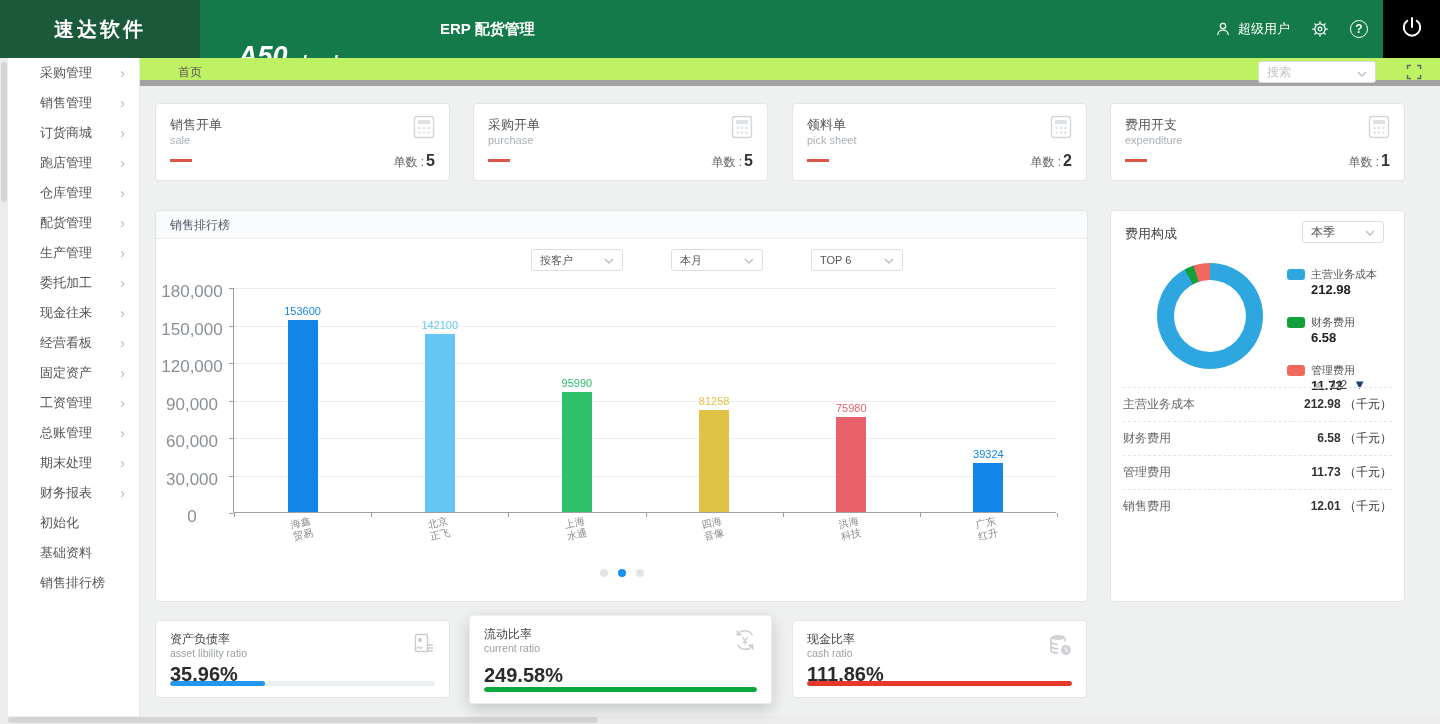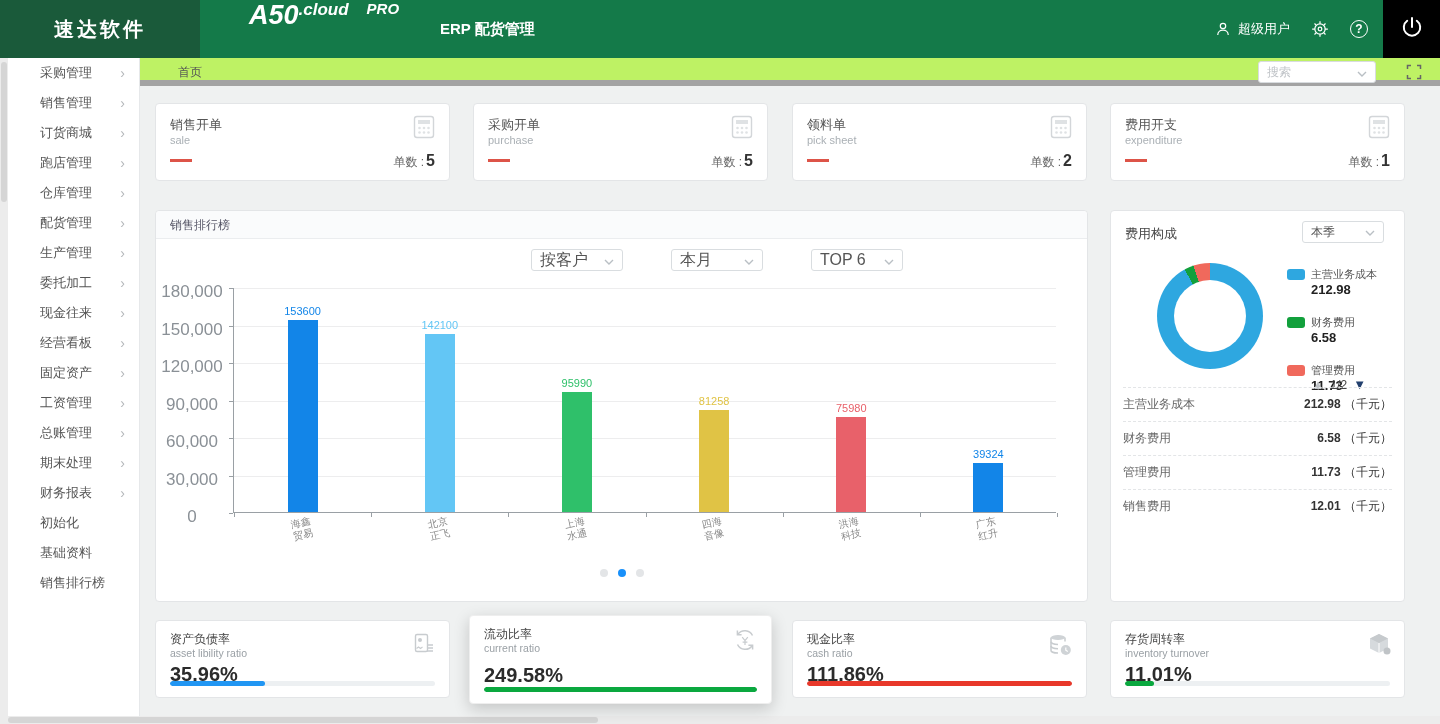--- a/index.html
+++ b/index.html
@@ -5,21 +5,21 @@
   * { margin:0; padding:0; box-sizing:border-box; }
   html,body { width:1440px; height:724px; overflow:hidden;
     font-family:"Liberation Sans","DejaVu Sans",sans-serif; background:#eff1f1; }
   .page { position:relative; width:1440px; height:724px; }
 
   
   .header { position:absolute; top:0; left:0; width:1440px; height:58px; background:#147a49; }
   .logo-box { position:absolute; left:0; top:0; width:200px; height:58px; background:#1a5a3a;
     color:#fff; font-size:20px; font-weight:bold; letter-spacing:3px;
     display:flex; align-items:center; justify-content:center; }
-  .brand { position:absolute; left:238px; top:0; height:72px; display:flex; align-items:flex-start; color:#fff; font-style:italic;margin-left:11px; }
+  .brand { position:absolute; left:238px; top:0; height:72px; display:flex; align-items:flex-end; color:#fff; font-style:italic; }
   .brand .a50 { font-size:27px; font-weight:bold; }
   .brand .cloud { font-size:17px; font-weight:bold; }
   .brand .pro { font-size:15px; font-weight:bold; margin-left:18px; }
   .sysname { position:absolute; left:440px; top:0; height:58px; display:flex; align-items:center;
     color:#fff; font-size:15px; font-weight:bold; }
   .hright { position:absolute; right:72px; top:0; height:58px; display:flex; align-items:center; gap:20px; }
   .user-chip { display:flex; align-items:center; gap:6px; color:#fff; font-size:13px; cursor:pointer; }
   .icon-btn { display:flex; align-items:center; justify-content:center; cursor:pointer; }
   .help-circle { width:18px; height:18px; border:1.5px solid #fff; border-radius:50%;
     color:#fff; font-size:12px; font-weight:bold; display:flex; align-items:center; justify-content:center; }
@@ -58,21 +58,21 @@
   .sc-count { position:absolute; right:14px; top:48px; font-size:12px; color:#666; }
   .sc-count b { font-size:16px; color:#333; margin-left:2px; }
 
   
   .sales-panel { left:15px; top:124px; width:933px; height:392px; }
   .panel-head { position:absolute; left:0; top:0; width:100%; height:28px; background:#fafbfc;
     border-bottom:1px solid #ebedef; border-radius:4px 4px 0 0; }
   .panel-head span { display:inline-block; margin:6px 0 0 14px; font-size:12px; color:#556; }
   .filter { position:absolute; top:38px; width:92px; height:22px; border:1px solid #d9dde0; border-radius:3px;
     background:#fff; display:flex; align-items:center; justify-content:space-between; padding:0 8px;
-    font-size:16px; color:#555; cursor:pointer; }
+    font-size:11px; color:#555; cursor:pointer; }
   .plot { position:absolute; left:77px; top:77px; width:823px; height:225px;
     border-left:1px solid #9aa0a5; border-bottom:1px solid #9aa0a5; }
   .gridline { position:absolute; left:0; width:100%; height:1px; background:#ededee; }
   .ytick-label { position:absolute; right:5px; width:62px; text-align:center; font-size:17px; color:#8a9096; }
   .ytick-mark { position:absolute; left:-5px; width:4px; height:1px; background:#9aa0a5; }
   .xtick-mark { position:absolute; top:225px; width:1px; height:4px; background:#9aa0a5; }
   .bar { position:absolute; bottom:0; width:30px; }
   .bar-value { position:absolute; width:80px; text-align:center; font-size:11px; }
   .xlabel { position:absolute; top:306px; width:80px; text-align:center; font-size:10px; color:#888;
     line-height:12px; transform:rotate(-12deg); }
@@ -526,32 +526,18 @@
             <path d="M5 10.8v4.3c0 1.4 3.1 2.6 7 2.6"></path>
             <path d="M5 15.1v4.3c0 1.4 3.1 2.6 7 2.6"></path>
             <circle cx="19.8" cy="19" r="5" fill="#cfd3d6" stroke="none"></circle>
             <path d="M19.8 16.4v2.8l2 1.2" stroke="#fff" stroke-width="1.2"></path>
           </svg></span>
       <div class="rc-value">111.86%</div>
       <div class="rc-track">
           <div class="rc-fill" style="width: 100%; background: rgb(232, 56, 42);"></div>
         </div>
     </div>
-    <div class="card ratio-card" style="left:970px">
-      <div class="rc-title">存货周转率</div>
-      <div class="rc-sub">inventory turnover</div>
-      <span class="rc-icon"><svg width="26" height="26" viewBox="0 0 26 26">
-            <path d="M13 3l9 4.5v10L13 22 4 17.5v-10L13 3z" fill="#d6dadd"></path>
-            <path d="M13 3l9 4.5L13 12 4 7.5 13 3z" fill="#c6cacd"></path>
-            <path d="M13 12v10" stroke="#fff" stroke-width="1"></path>
-            <circle cx="21" cy="20" r="3.5" fill="#c0c4c7"></circle>
-          </svg></span>
-      <div class="rc-value">11.01%</div>
-      <div class="rc-track">
-          <div class="rc-fill" style="width: 11.01%; background: rgb(10, 168, 63);"></div>
-        </div>
-    </div>
   </div>
 
   <div class="hscroll">
       <div class="thumb"></div>
     </div>
 </div>
 
 </body></html>

